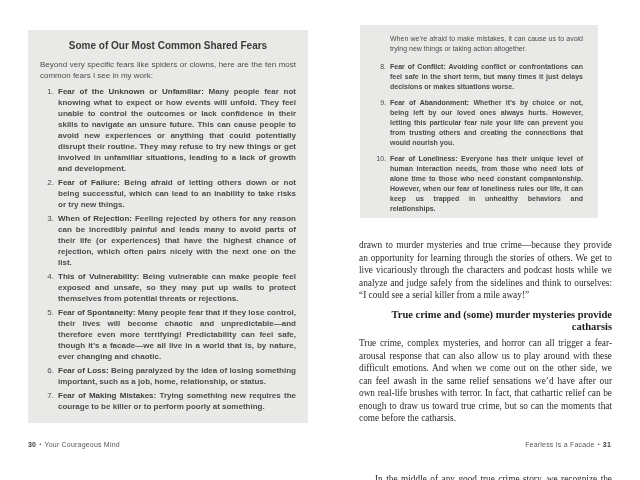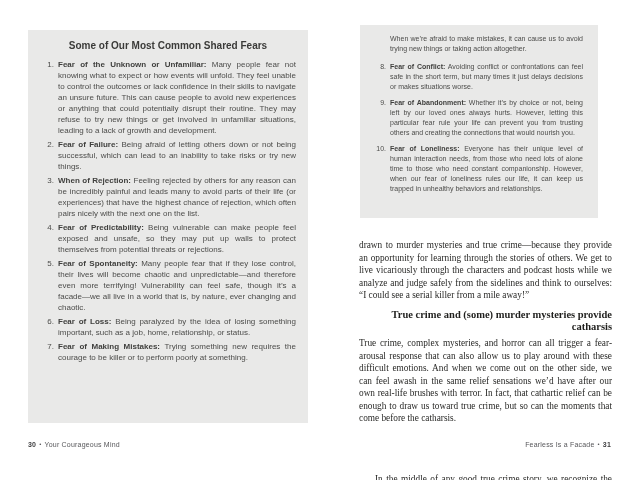--- a/index.html
+++ b/index.html
@@ -19,21 +19,21 @@
     font-size:10px; line-height:12px; font-weight:bold; text-align:center;
     color:#3b3b39; margin-bottom:7px;
   }
   .box-intro { margin-bottom:5px; }
   .cont-para { margin:0 0 8px 18px; }
   .fear-list { list-style:none; }
   .fear-item { display:flex; margin-bottom:3px; }
   .box-right .fear-item { margin-bottom:6px; }
   .fear-item:last-child { margin-bottom:0; }
   .fear-item .num { flex:0 0 14px; text-align:right; margin-right:4px; }
-  .fear-item .txt { flex:1; }
+  .fear-item .txt { flex:1;font-weight:bold; }
   .fear-item b { color:#3f3f3d; }
   
   .body-text {
     position:absolute; left:359px; top:239px; width:253px;
     font-family:"Liberation Serif", serif; font-size:9.3px; line-height:12.5px;
     color:#292927; text-align:justify;
   }
   .body-text h3 {
     font-family:"Liberation Serif", serif; font-size:10.5px; line-height:12.5px;
     font-weight:bold; color:#1f1f1d; text-align:right; margin:7px 0 3.5px;
@@ -51,41 +51,42 @@
 </style>
 </head>
 <body>
 
 <div class="spread">
 
   <section>
 
     <div class="fear-box box-left">
       <h2 class="box-title">Some of Our Most Common Shared Fears</h2>
+      <p class="box-intro">Beyond very specific fears like spiders or clowns, here are the ten most common fears I see in my work:</p>
 
       <ol class="fear-list">
         <li class="fear-item">
           <span class="num">1.</span>
           <div class="txt"><b>Fear of the Unknown or Unfamiliar:</b> <span>Many people fear not knowing what to expect or how events will unfold. They feel unable to control the outcomes or lack confidence in their skills to navigate an unsure future. This can cause people to avoid new experiences or anything that could potentially disrupt their routine. They may refuse to try new things or get involved in unfamiliar situations, leading to a lack of growth and development.</span></div>
         </li>
         <li class="fear-item">
           <span class="num">2.</span>
           <div class="txt"><b>Fear of Failure:</b> <span>Being afraid of letting others down or not being successful, which can lead to an inability to take risks or try new things.</span></div>
         </li>
         <li class="fear-item">
           <span class="num">3.</span>
           <div class="txt"><b>When of Rejection:</b> <span>Feeling rejected by others for any reason can be incredibly painful and leads many to avoid parts of their life (or experiences) that have the highest chance of rejection, which often pairs nicely with the next one on the list.</span></div>
         </li>
         <li class="fear-item">
           <span class="num">4.</span>
-          <div class="txt"><b>Fear of Predictability:</b> <span>Being vulnerable can make people feel exposed and unsafe, so they may put up walls to protect themselves from potential threats or rejections.</span></div>
+          <div class="txt"><b>This of Vulnerability:</b> <span>Being vulnerable can make people feel exposed and unsafe, so they may put up walls to protect themselves from potential threats or rejections.</span></div>
         </li>
         <li class="fear-item">
           <span class="num">5.</span>
-          <div class="txt"><b>Fear of Spontaneity:</b> <span>Many people fear that if they lose control, their lives will become chaotic and unpredictable—and therefore even more terrifying! Vulnerability can feel safe, though it’s a facade—we all live in a world that is, by nature, ever changing and chaotic.</span></div>
+          <div class="txt"><b>Fear of Spontaneity:</b> <span>Many people fear that if they lose control, their lives will become chaotic and unpredictable—and therefore even more terrifying! Predictability can feel safe, though it’s a facade—we all live in a world that is, by nature, ever changing and chaotic.</span></div>
         </li>
         <li class="fear-item">
           <span class="num">6.</span>
           <div class="txt"><b>Fear of Loss:</b> <span>Being paralyzed by the idea of losing something important, such as a job, home, relationship, or status.</span></div>
         </li>
         <li class="fear-item">
           <span class="num">7.</span>
           <div class="txt"><b>Fear of Making Mistakes:</b> <span>Trying something new requires the courage to be killer or to perform poorly at something.</span></div>
         </li>
       </ol>

